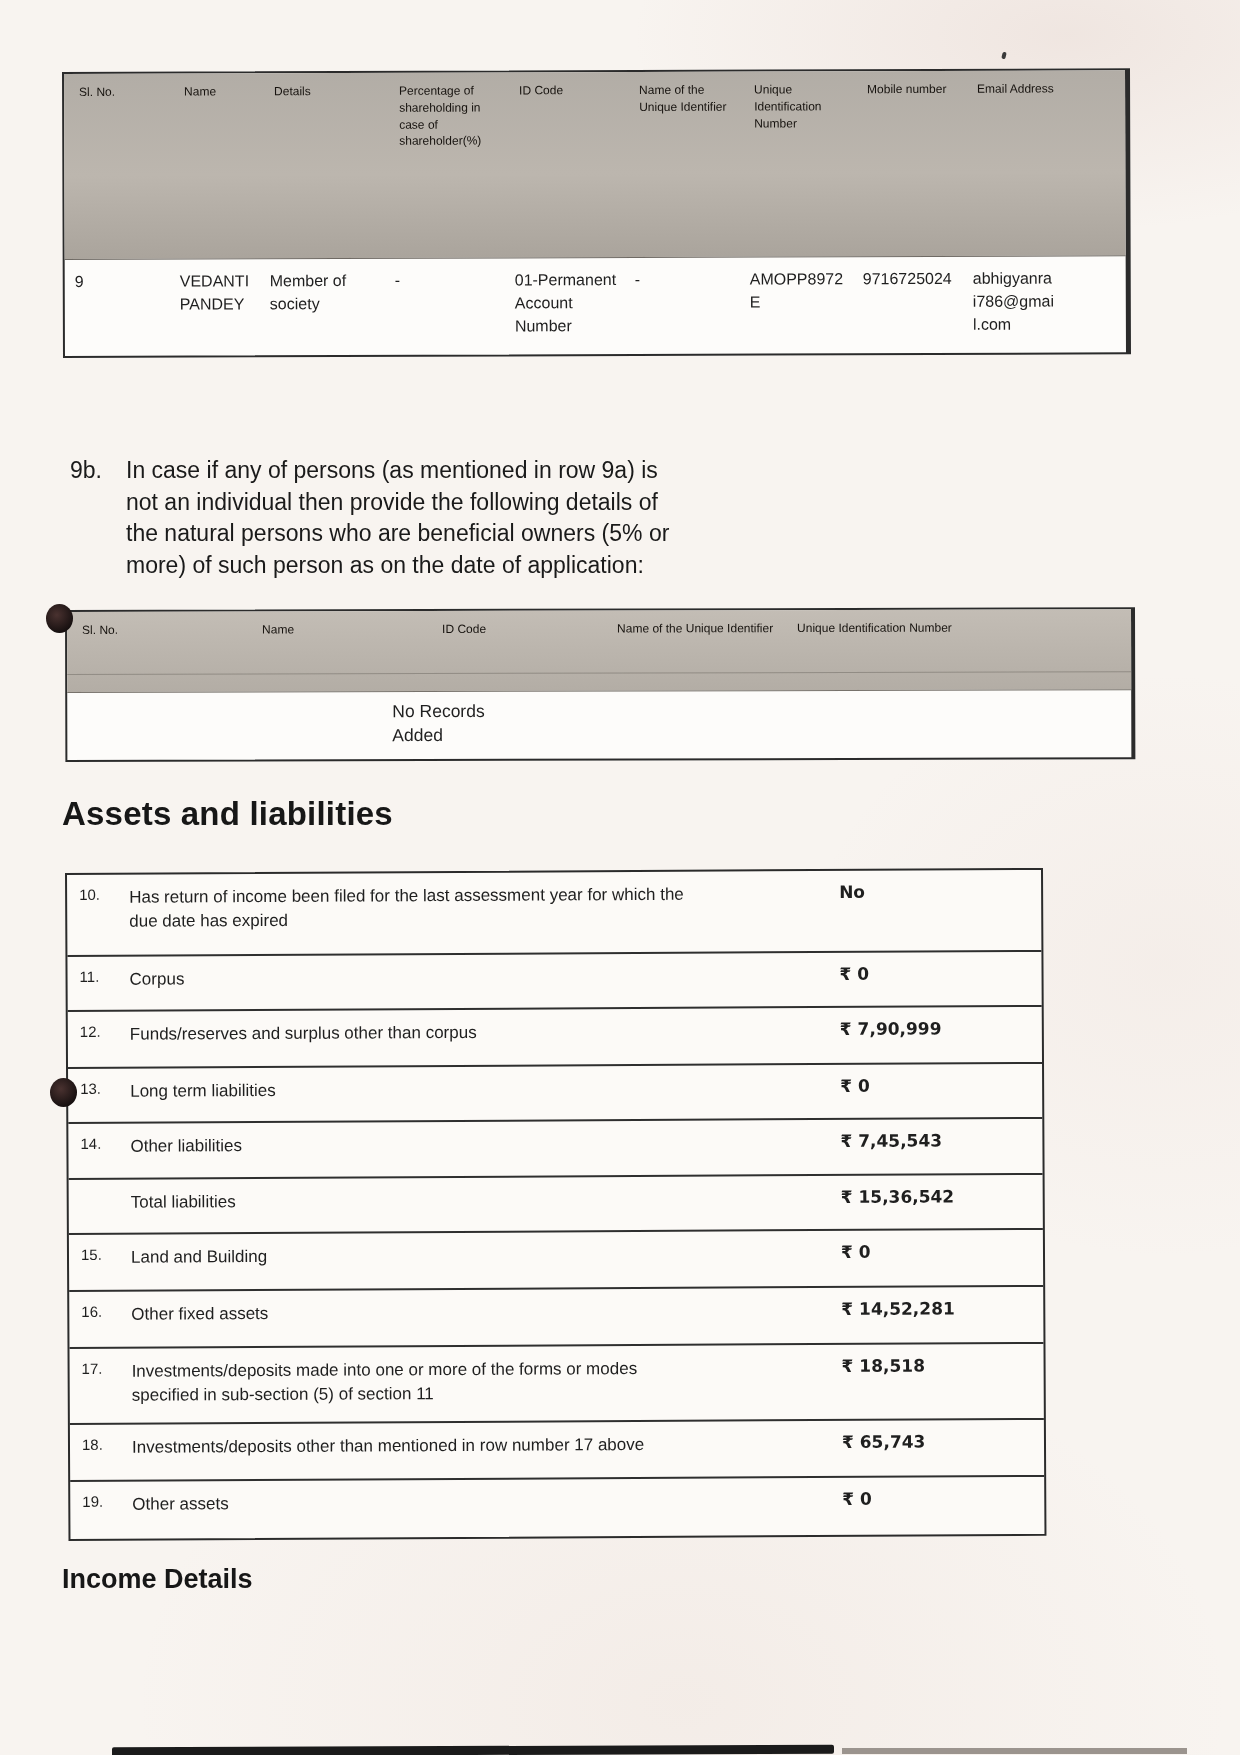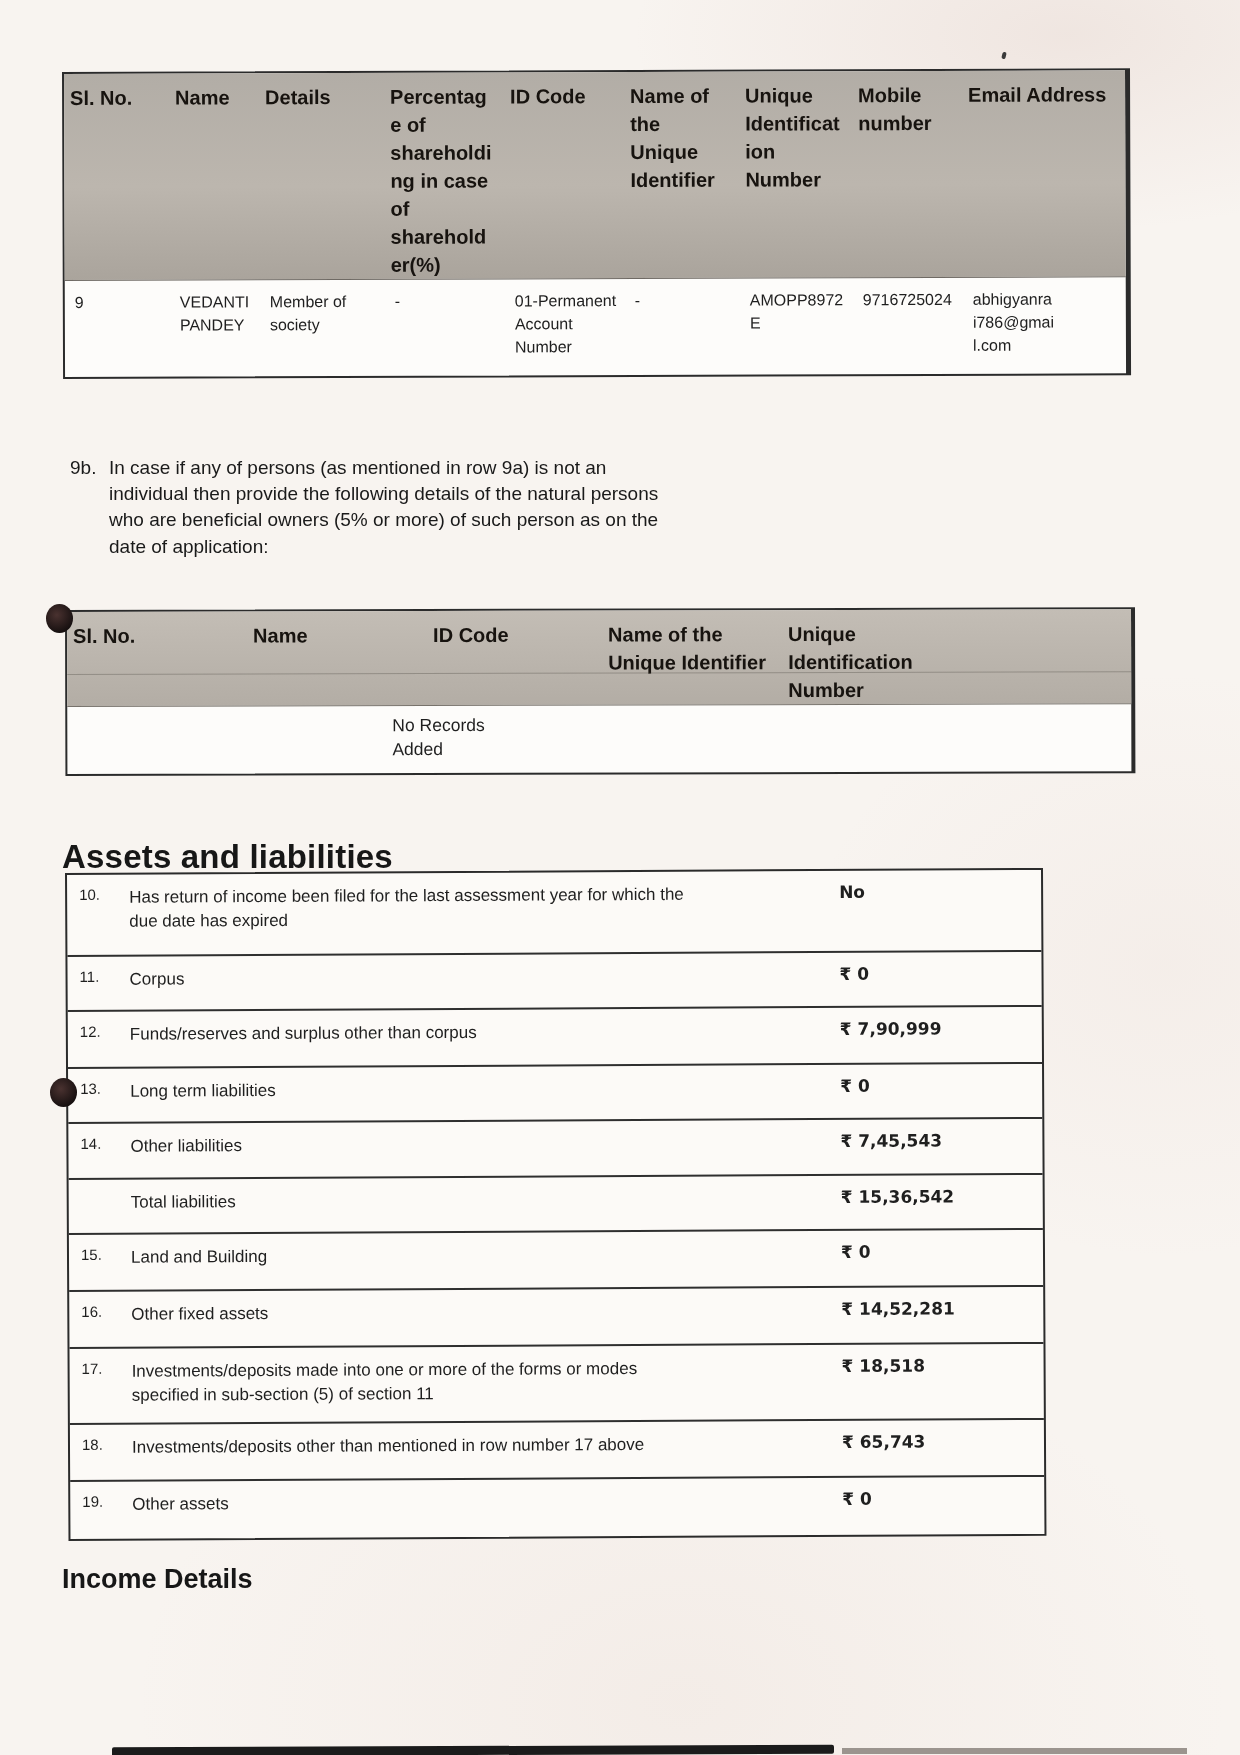--- a/index.html
+++ b/index.html
@@ -9,41 +9,41 @@
     radial-gradient(620px 280px at 86% 2%, rgba(205,172,162,.20), transparent 70%),
     radial-gradient(520px 420px at 94% 55%, rgba(212,182,172,.10), transparent 70%),
     radial-gradient(760px 520px at 55% 97%, rgba(216,190,178,.14), transparent 72%)}
 
   
   .t1{position:absolute;left:62px;top:72px;width:1068px;border:2px solid #2b2b2b;border-right-width:5px;
       background:#fdfcfa;transform:rotate(-0.2deg);transform-origin:top left}
   .t-grid1{display:grid;grid-template-columns:105px 90px 125px 120px 120px 115px 113px 110px 1fr}
   .t1-head{background:linear-gradient(180deg,#b2ada6,#bcb6ae 55%,#aaa49c);min-height:186px;border-bottom:1px solid #6f6a64}
   .t1-row{min-height:96px}
-  .hc{padding:10px 8px 0 6px;font-weight:700;font-size:20px;line-height:1.4;overflow-wrap:anywhere;color:#17130f}
+  .hc{padding:10px 8px 0 15px;font-weight:400;font-size:12px;line-height:1.4;overflow-wrap:anywhere;color:#17130f}
   .bc{padding:10px 8px 0 10px;font-size:16px;line-height:1.45}
   .brk{word-break:break-all}
   .email-cell{max-width:100px}
 
   
-  .q9b{position:absolute;left:70px;top:455px;display:flex;gap:7px;font-size:19px;line-height:1.38;color:#1a1a1a}
+  .q9b{position:absolute;left:70px;top:455px;display:flex;gap:24px;font-size:23px;line-height:1.38;color:#1a1a1a}
   .q9b-num{width:32px}
   .q9b-text{width:560px}
 
   
   .t2{position:absolute;left:65px;top:610px;width:1070px;border:2px solid #2b2b2b;border-right-width:4px;
       background:#fdfcfa;transform:rotate(-0.15deg);transform-origin:top left}
   .t-grid2{display:grid;grid-template-columns:180px 180px 175px 180px 180px 1fr}
   .t2-head{background:linear-gradient(180deg,#c3bdb5,#b3ada5);min-height:81px;position:relative;border-bottom:1px solid #77726b}
   .t2-head::after{content:"";position:absolute;left:0;right:0;top:62px;height:1px;background:rgba(60,55,50,.30)}
   .t2-body{min-height:67px;padding:8px 0 10px 325px;font-size:17.5px;line-height:1.35}
   .t2-empty{width:120px}
 
   
-  .h-assets{position:absolute;left:62px;top:838px;font-size:33px;font-weight:700;letter-spacing:.2px;color:#171717}
+  .h-assets{position:absolute;left:62px;top:795px;font-size:33px;font-weight:700;letter-spacing:.2px;color:#171717}
   .h-income{position:absolute;left:62px;top:1564px;font-size:27px;font-weight:700;color:#171717}
 
   
   .at{position:absolute;left:65px;top:873px;width:978px;border:2px solid #2b2b2b;background:#fcfaf7;
       transform:rotate(-0.3deg);transform-origin:top left}
   .at-row{display:grid;grid-template-columns:50px 710px 1fr;border-bottom:2px solid #2f2f2f;padding:11px 0 0 12px}
   .at-row:last-child{border-bottom:none}
   .at-num{font-size:15px}
   .at-label{font-size:17px;max-width:580px;line-height:1.4;padding-right:20px}
   .at-value{font-size:17px;font-weight:700;font-family:"DejaVu Sans","Liberation Sans",sans-serif;white-space:nowrap}

